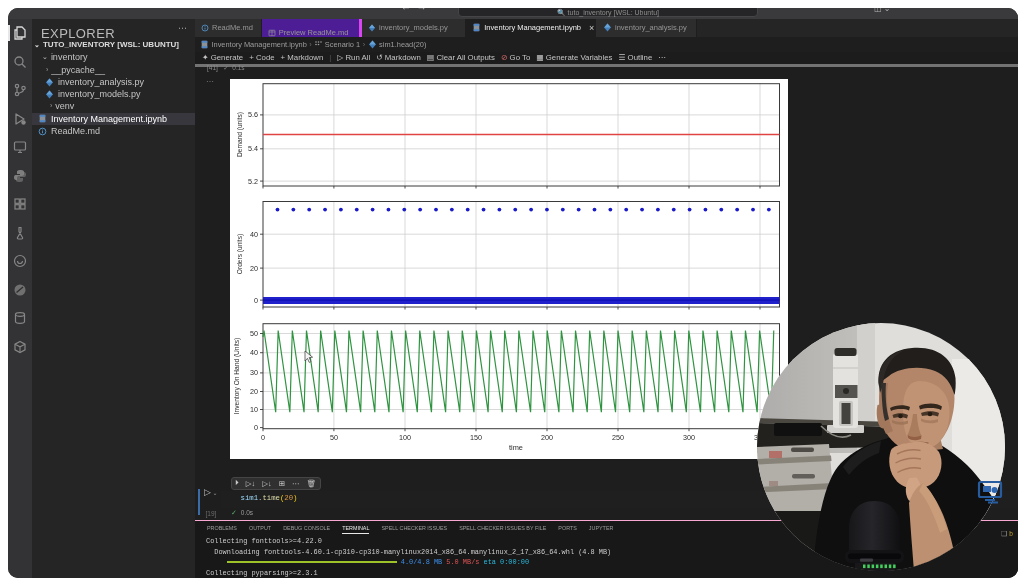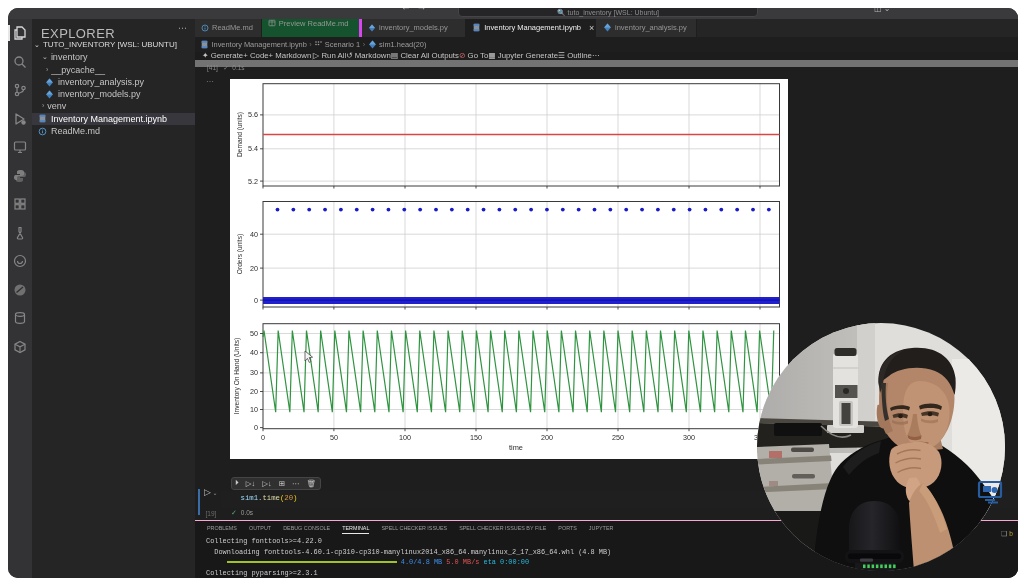--- a/index.html
+++ b/index.html
@@ -65,52 +65,52 @@
 <svg style="position:absolute;left:4px;top:320.0px" width="16" height="16" viewBox="0 0 16 16">
         <path d="M8 2.5l5 2.7v5.6L8 13.5 3 10.8V5.2z" fill="none" stroke="#868686" stroke-width="1.2"></path>
         <path d="M3 5.2l5 2.6 5-2.6M8 7.8v5.7" fill="none" stroke="#868686" stroke-width="1.1"></path>
       </svg>
   </div>
 
   <div class="abs" style="left:24px;top:10.5px;width:163px;height:559.5px;background:#252526;color:#cccccc">
     <div class="abs" style="left:9px;top:7px;font-size:13px;letter-spacing:0.4px;color:#bbbbbb">EXPLORER</div>
     <div class="abs" style="left:146px;top:4px;font-size:9px;color:#bbbbbb;letter-spacing:1px">⋯</div>
     <div class="abs" style="left:0;top:20.5px;width:163px;font-size:9px;line-height:12.3px;color:#c5c5c5">
-      <div style="display:flex;align-items:center;gap:3px;padding-left:2px;font-weight:normal;font-size:8px;color:#dddddd"><span style="font-size:7px">⌄</span>TUTO_INVENTORY [WSL: UBUNTU]</div>
+      <div style="display:flex;align-items:center;gap:3px;padding-left:2px;font-weight:bold;font-size:8px;color:#dddddd"><span style="font-size:7px">⌄</span>TUTO_INVENTORY [WSL: UBUNTU]</div>
       <div style="display:flex;align-items:flex-start;gap:3px;padding-left:10px"><span style="font-size:7px">⌄</span>inventory</div>
       <div style="display:flex;align-items:center;gap:3px;padding-left:14px"><span style="font-size:7px;color:#9a9a9a">›</span>__pycache__</div>
       <div style="display:flex;align-items:center;gap:4px;padding-left:13px"><svg width="9" height="9" viewBox="0 0 16 16" style="flex:none">
             <path d="M8 1l6 7-6 7-6-7z" fill="#4280bd"></path>
             <path d="M8 1l6 7H2z" fill="#66a3d8"></path>
           </svg>inventory_analysis.py</div>
       <div style="display:flex;align-items:center;gap:4px;padding-left:13px"><svg width="9" height="9" viewBox="0 0 16 16" style="flex:none">
             <path d="M8 1l6 7-6 7-6-7z" fill="#4280bd"></path>
             <path d="M8 1l6 7H2z" fill="#66a3d8"></path>
           </svg>inventory_models.py</div>
-      <div style="display:flex;align-items:flex-end;gap:3px;padding-left:10px"><span style="font-size:7px;color:#9a9a9a">›</span>venv</div>
+      <div style="display:flex;align-items:flex-end;gap:3px;padding-left:18px"><span style="font-size:7px;color:#9a9a9a">›</span>venv</div>
       <div style="display:flex;align-items:center;gap:4px;padding-left:6px;background:#37373d;color:#ffffff"><svg width="9" height="9" viewBox="0 0 16 16" style="flex:none">
             <rect x="3" y="1.5" width="10" height="13" rx="1.5" fill="#8a9199"></rect>
             <rect x="3" y="1.5" width="10" height="3.5" fill="#4f87c6"></rect>
             <rect x="3" y="11" width="10" height="3.5" fill="#4f87c6"></rect>
           </svg>Inventory Management.ipynb</div>
       <div style="display:flex;align-items:center;gap:4px;padding-left:6px"><svg width="9" height="9" viewBox="0 0 16 16" style="flex:none">
             <circle cx="8" cy="8" r="6" fill="none" stroke="#569cd6" stroke-width="1.6"></circle>
             <path d="M8 4.6v1.6M8 7.4V11" stroke="#569cd6" stroke-width="1.6"></path>
           </svg>ReadMe.md</div>
     </div>
   </div>
 
   <div class="abs" style="left:187px;top:10.5px;width:823px;height:559.5px;background:#1e1e1e">
 
     <div class="abs" style="left:0;top:0;width:823px;height:18.5px;background:#252526;display:flex;white-space:nowrap;font-size:7.5px">
       <div style="width:66.8px;background:#2d2d2d;border-right:1px solid #1e1e1e;display:flex;align-items:center;gap:3px;padding-left:6px;overflow:hidden;color:#969696"><svg width="8" height="8" viewBox="0 0 16 16" style="flex:none">
             <circle cx="8" cy="8" r="6" fill="none" stroke="#569cd6" stroke-width="1.6"></circle>
             <path d="M8 4.6v1.6M8 7.4V11" stroke="#569cd6" stroke-width="1.6"></path>
           </svg>ReadMe.md</div>
-      <div style="width:100.2px;background:#14532d;border-right:3px solid #d946ef;display:flex;align-items:flex-start;gap:3px;padding-left:6px;overflow:hidden;color:#969696"><svg width="8" height="8" viewBox="0 0 16 16" style="flex:none">
+      <div style="width:100.2px;background:#4c1d95;border-right:3px solid #d946ef;display:flex;align-items:flex-end;gap:3px;padding-left:6px;overflow:hidden;color:#969696"><svg width="8" height="8" viewBox="0 0 16 16" style="flex:none">
             <rect x="2" y="2.5" width="12" height="11" rx="1" fill="none" stroke="#9a9a9a" stroke-width="1.4"></rect>
             <path d="M8 2.5v11M2 6h12" stroke="#9a9a9a" stroke-width="1.2"></path>
           </svg>Preview ReadMe.md</div>
       <div style="width:104.3px;background:#2d2d2d;border-right:1px solid #1e1e1e;display:flex;align-items:center;gap:3px;padding-left:6px;overflow:hidden;color:#969696"><svg width="8" height="8" viewBox="0 0 16 16" style="flex:none">
             <path d="M8 1l6 7-6 7-6-7z" fill="#4280bd"></path>
             <path d="M8 1l6 7H2z" fill="#66a3d8"></path>
           </svg>inventory_models.py</div>
       <div style="width:128.7px;background:#1e1e1e;display:flex;align-items:center;gap:3px;padding-left:6px;overflow:hidden;color:#eeeeee"><svg width="9" height="9" viewBox="0 0 16 16" style="flex:none">
             <rect x="3" y="1.5" width="10" height="13" rx="1.5" fill="#8a9199"></rect>
             <rect x="3" y="1.5" width="10" height="3.5" fill="#4f87c6"></rect>
@@ -141,30 +141,30 @@
         </svg>
       <span>Scenario 1</span>
         <span style="color:#707070">›</span>
         <svg width="9" height="9" viewBox="0 0 16 16" style="flex:none">
           <path d="M8 1l6 7-6 7-6-7z" fill="#4280bd"></path>
           <path d="M8 1l6 7H2z" fill="#66a3d8"></path>
         </svg>
         <span>sim1.head(20)</span>
     </div>
 
-    <div class="abs" style="left:0;top:33px;width:823px;height:15.5px;background:#1c1c1c;border-bottom:7px solid #737373;display:flex;align-items:center;gap:0;padding-left:7px;font-size:7.8px;color:#c5c5c5;white-space:nowrap">
+    <div class="abs" style="left:0;top:33px;width:823px;height:15.5px;background:#1c1c1c;border-bottom:3px solid #737373;display:flex;align-items:center;gap:6px;padding-left:7px;font-size:7.8px;color:#c5c5c5;white-space:nowrap">
       <span>✦ Generate</span>
         <span>+ Code</span>
         <span>+ Markdown</span>
         <span style="color:#555">|</span>
       <span>▷ Run All</span>
         <span>↺ Markdown</span>
         <span>▤ Clear All Outputs</span>
       <span><span style="color:#d16969">⊘</span> Go To</span>
-        <span>▦ Jupyter Generate</span>
+        <span>▦ Generate Variables</span>
         <span>☰ Outline</span>
         <span>⋯</span>
     </div>
 
     <div class="abs" style="left:12px;top:45px;font-size:6.5px;color:#8a8a8a">[41]&nbsp;&nbsp;&nbsp;✓&nbsp;&nbsp;0.1s</div>
     <div class="abs" style="left:11px;top:58px;font-size:8px;color:#7a7a7a;letter-spacing:0.5px">⋯</div>
   </div>
 
   <svg style="position:absolute;left:222px;top:70.5px" width="558" height="380" viewBox="0 0 558 380">
 <rect width="558" height="380" fill="#ffffff"></rect>

